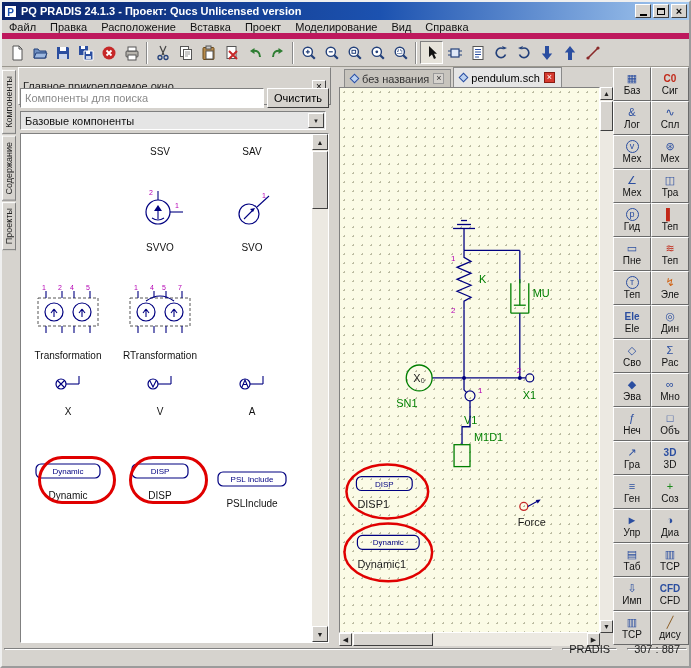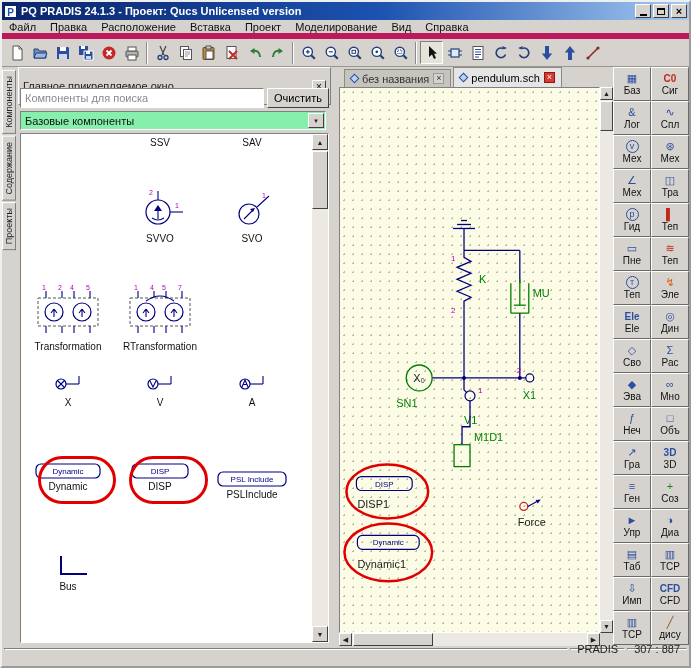--- a/index.html
+++ b/index.html
@@ -26,27 +26,27 @@
 .vtabs{position:absolute;left:0;top:68px;width:15px;display:flex;flex-direction:column;gap:2px}
 .vtab{writing-mode:vertical-rl;transform:rotate(180deg);width:14px;background:#d6d3ce;border:1px solid;border-color:#808080 #fff #fff #808080;font-size:9px;padding:5px 1px;color:#222;text-align:center}
 
 .dock{position:absolute;left:15px;top:65px;width:315px;height:579px;background:#d6d3ce}
 .dock-title{position:absolute;left:1px;top:0;right:1px;height:17px;display:flex;align-items:center;padding:18px 4px;font-size:11px;color:#222;border:1px solid;border-color:#fff #808080 #808080 #fff}
 .dock-x{margin-left:auto;width:14px;height:13px;border:1px solid;border-color:#fff #404040 #404040 #fff;background:#d6d3ce;text-align:center;line-height:11px;font-size:10px;color:#000}
 .search-row{position:absolute;left:3px;top:21px;right:3px;height:20px;display:flex;gap:3px}
 .search{flex:1;height:20px;border:1px solid;border-color:#808080 #fff #fff #808080;background:#fff;font:11px "Liberation Sans",sans-serif;padding:0 4px;color:#222}
 .search::placeholder{color:#8a8a8a}
 .clearbtn{width:62px;height:20px;background:#d6d3ce;border:1px solid;border-color:#fff #404040 #404040 #fff;font:11px "Liberation Sans",sans-serif}
-.combo{position:absolute;left:3px;top:44px;right:6px;height:19px;background:#86efac;border:1px solid;border-color:#808080 #fff #fff #808080;display:flex;align-items:center;padding:0 0 0 4px;font-size:11px}
+.combo{position:absolute;left:3px;top:44px;right:6px;height:19px;background:#e5e5e5;border:1px solid;border-color:#808080 #fff #fff #808080;display:flex;align-items:center;padding:0 0 0 4px;font-size:11px}
 .combo-arrow{margin-left:auto;width:16px;height:15px;background:#d6d3ce;border:1px solid;border-color:#fff #404040 #404040 #fff;font-size:6px;text-align:center;line-height:14px;color:#222;margin-right:1px}
 .list{position:absolute;left:3px;top:66px;right:3px;bottom:3px;background:#fff;border:1px solid;border-color:#808080 #fff #fff #808080;overflow:hidden}
 .list-content{position:absolute;left:0;top:0;right:16px;bottom:0}
 .li{position:absolute;width:90px;display:flex;flex-direction:column;align-items:center}
 .li svg{display:block}
-.li-lb{font-size:10px;color:#111;margin-top:1px;white-space:nowrap}
+.li-lb{font-size:10px;color:#111;margin-top:10px;white-space:nowrap}
 .hl{position:absolute;border:3px solid #e00000;border-radius:26px;pointer-events:none}
 
 .sb-track{background:#ece9e2}
 .sbv{position:absolute;right:0;top:0;bottom:0;width:16px}
 .sb-btn{position:absolute;background:#d6d3ce;border:1px solid;border-color:#fff #404040 #404040 #fff;font-size:7px;text-align:center;color:#222;display:flex;align-items:center;justify-content:center}
 .sb-thumb{position:absolute;background:#d6d3ce;border:1px solid;border-color:#fff #404040 #404040 #fff}
 
 .editor{position:absolute;left:337px;top:65px;width:274px;height:579px}
 .tabbar{position:absolute;left:0;top:0;right:0;height:20px;display:flex;align-items:flex-end;padding-left:5px;gap:2px}
 .dtab{height:18px;display:flex;align-items:center;gap:4px;padding:0 6px;background:#c7c4bd;border:1px solid #8a8a8a;border-bottom:none;font-size:11px;color:#333}
@@ -61,21 +61,21 @@
 .corner{position:absolute;right:0;bottom:0;width:13px;height:13px;background:#d6d3ce}
 
 .rpanel{position:absolute;left:611px;top:65px;width:76px;height:579px;display:grid;grid-template-columns:38px 38px;grid-auto-rows:34px;overflow:hidden}
 .rp-btn{border:1px solid;border-color:#fff #6a6a6a #6a6a6a #fff;background:#d6d3ce;display:flex;flex-direction:column;align-items:center;justify-content:center}
 .rp-ic{height:13px;font-size:11px;line-height:13px;color:#2b4ea0;text-align:center}
 .rp-ic.circ{width:13px;height:13px;border:1px solid #2b4ea0;border-radius:50%;font-size:9px;line-height:11px}
 .rp-ic.red{color:#c22818}.rp-ic.green{color:#1a8a1a}.rp-ic.orange{color:#d06010}.rp-ic.brown{color:#8a5a20}
 .rp-ic.txt{font-size:10px;font-weight:bold;letter-spacing:0}
 .rp-lb{font-size:10px;color:#111;line-height:11px}
 
-.statusbar{position:absolute;left:0;right:0;bottom:0;height:20px;display:flex;gap:2px;padding:2px 2px 16px 2px;background:#d6d3ce}
+.statusbar{position:absolute;left:0;right:0;bottom:0;height:20px;display:flex;gap:10px;padding:2px 2px 16px 2px;background:#d6d3ce}
 .seg{border:1px solid;border-color:#808080 #fff #fff #808080;font-size:11px;display:flex;align-items:center;padding:0 6px;color:#222;white-space:nowrap}
 .seg.grow{flex:1}
 
 svg text{font-family:"Liberation Sans",sans-serif}
 .wire{stroke:#000080;stroke-width:1.3;fill:none}
 .grnl{stroke:#007f00;stroke-width:1.3;fill:none}
 .grn{fill:#007f00;font-size:11px}
 .pin{fill:#b400b4;font-size:8px}
 .lpin{fill:#b400b4;font-size:7px}
 .dk{fill:#1a1a1a;font-size:11px}
@@ -408,26 +408,20 @@
           <div class="li-lb">DISP</div>
         </div>
         <div class="li" style="left:186px;top:336px">
           <svg width="90" height="18" viewBox="0 0 90 18">
               <rect x="11" y="2" width="68" height="14" rx="5" class="oc"></rect>
               <text x="45" y="12" class="boxt">PSL Include</text>
             </svg>
           <div class="li-lb">PSLInclude</div>
         </div>
 
-        <div class="li" style="left:2px;top:420px">
-          <svg width="90" height="26" viewBox="0 0 90 26">
-              <path d="M38 2v18h26" fill="none" stroke="#000080" stroke-width="2"></path>
-            </svg>
-          <div class="li-lb">Bus</div>
-        </div>
 
         <div class="hl" style="left:17px;top:322px;width:78px;height:48px"></div>
         <div class="hl" style="left:108px;top:322px;width:79px;height:48px"></div>
       </div>
       <div class="sbv sb-track">
         <div class="sb-btn" style="left:0;top:0;width:16px;height:16px">▲</div>
         <div class="sb-thumb" style="left:0;top:17px;width:16px;height:58px"></div>
         <div class="sb-btn" style="left:0;bottom:0;width:16px;height:16px">▼</div>
       </div>
     </div>

